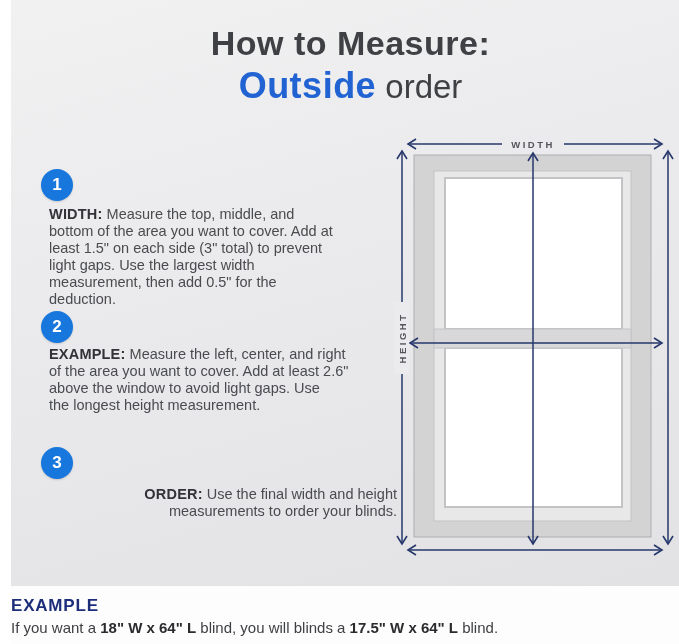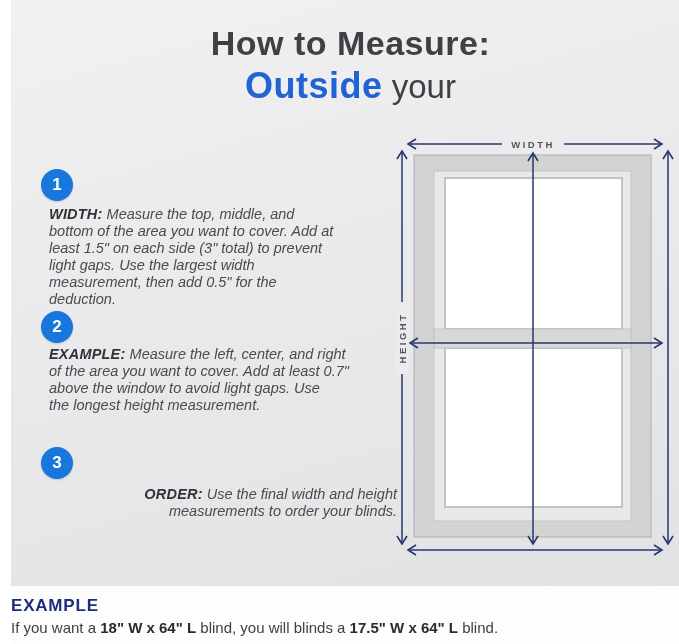--- a/index.html
+++ b/index.html
@@ -63,21 +63,20 @@
     box-shadow: 0 1px 2px rgba(0,0,0,0.15);
   }
   .step-text {
     position: absolute;
     left: 38px;
     width: 348px;
     font-size: 14.5px;
     line-height: 16.9px;
     color: #4a4b4e;
     white-space: pre-line;
-    font-style: italic;
   }
   .step-text b {
     color: #323237;
     font-weight: 700;
     letter-spacing: 0.2px;
   }
   #step1-circle { top: 169px; }
   #step1-text   { top: 206px; }
   #step2-circle { top: 311px; }
   #step2-text   { top: 346px; }
@@ -121,38 +120,38 @@
   .example-line b { color: #2b2b2e; font-weight: 700; }
 </style>
 </head>
 <body>
 
 <div class="page">
   <div class="main">
 
     <div class="title-wrap">
       <div class="title-line1">How to Measure:</div>
-      <div class="title-line2"><span class="title-highlight">Outside</span> <span>your</span></div>
+      <div class="title-line2"><span class="title-highlight">Outside</span> <span>order</span></div>
     </div>
 
     <div class="step-circle" id="step1-circle">
         <span>1</span>
       </div>
     <div class="step-text" id="step1-text"><b>WIDTH:</b> <span>Measure the top, middle, and
 bottom of the area you want to cover. Add at
 least 1.5" on each side (3" total) to prevent
 light gaps. Use the largest width
 measurement, then add 0.5" for the
 deduction.</span></div>
 
     <div class="step-circle" id="step2-circle">
         <span>2</span>
       </div>
     <div class="step-text" id="step2-text"><b>EXAMPLE:</b> <span>Measure the left, center, and right
-of the area you want to cover. Add at least 0.7"
+of the area you want to cover. Add at least 2.6"
 above the window to avoid light gaps. Use
 the longest height measurement.</span></div>
 
     <div class="step-circle" id="step3-circle">
         <span>3</span>
       </div>
     <div class="step-text" id="step3-text"><b>ORDER:</b> <span>Use the final width and height
 measurements to order your blinds.</span></div>
 
     <svg class="diagram-svg" viewBox="0 0 300 455">

